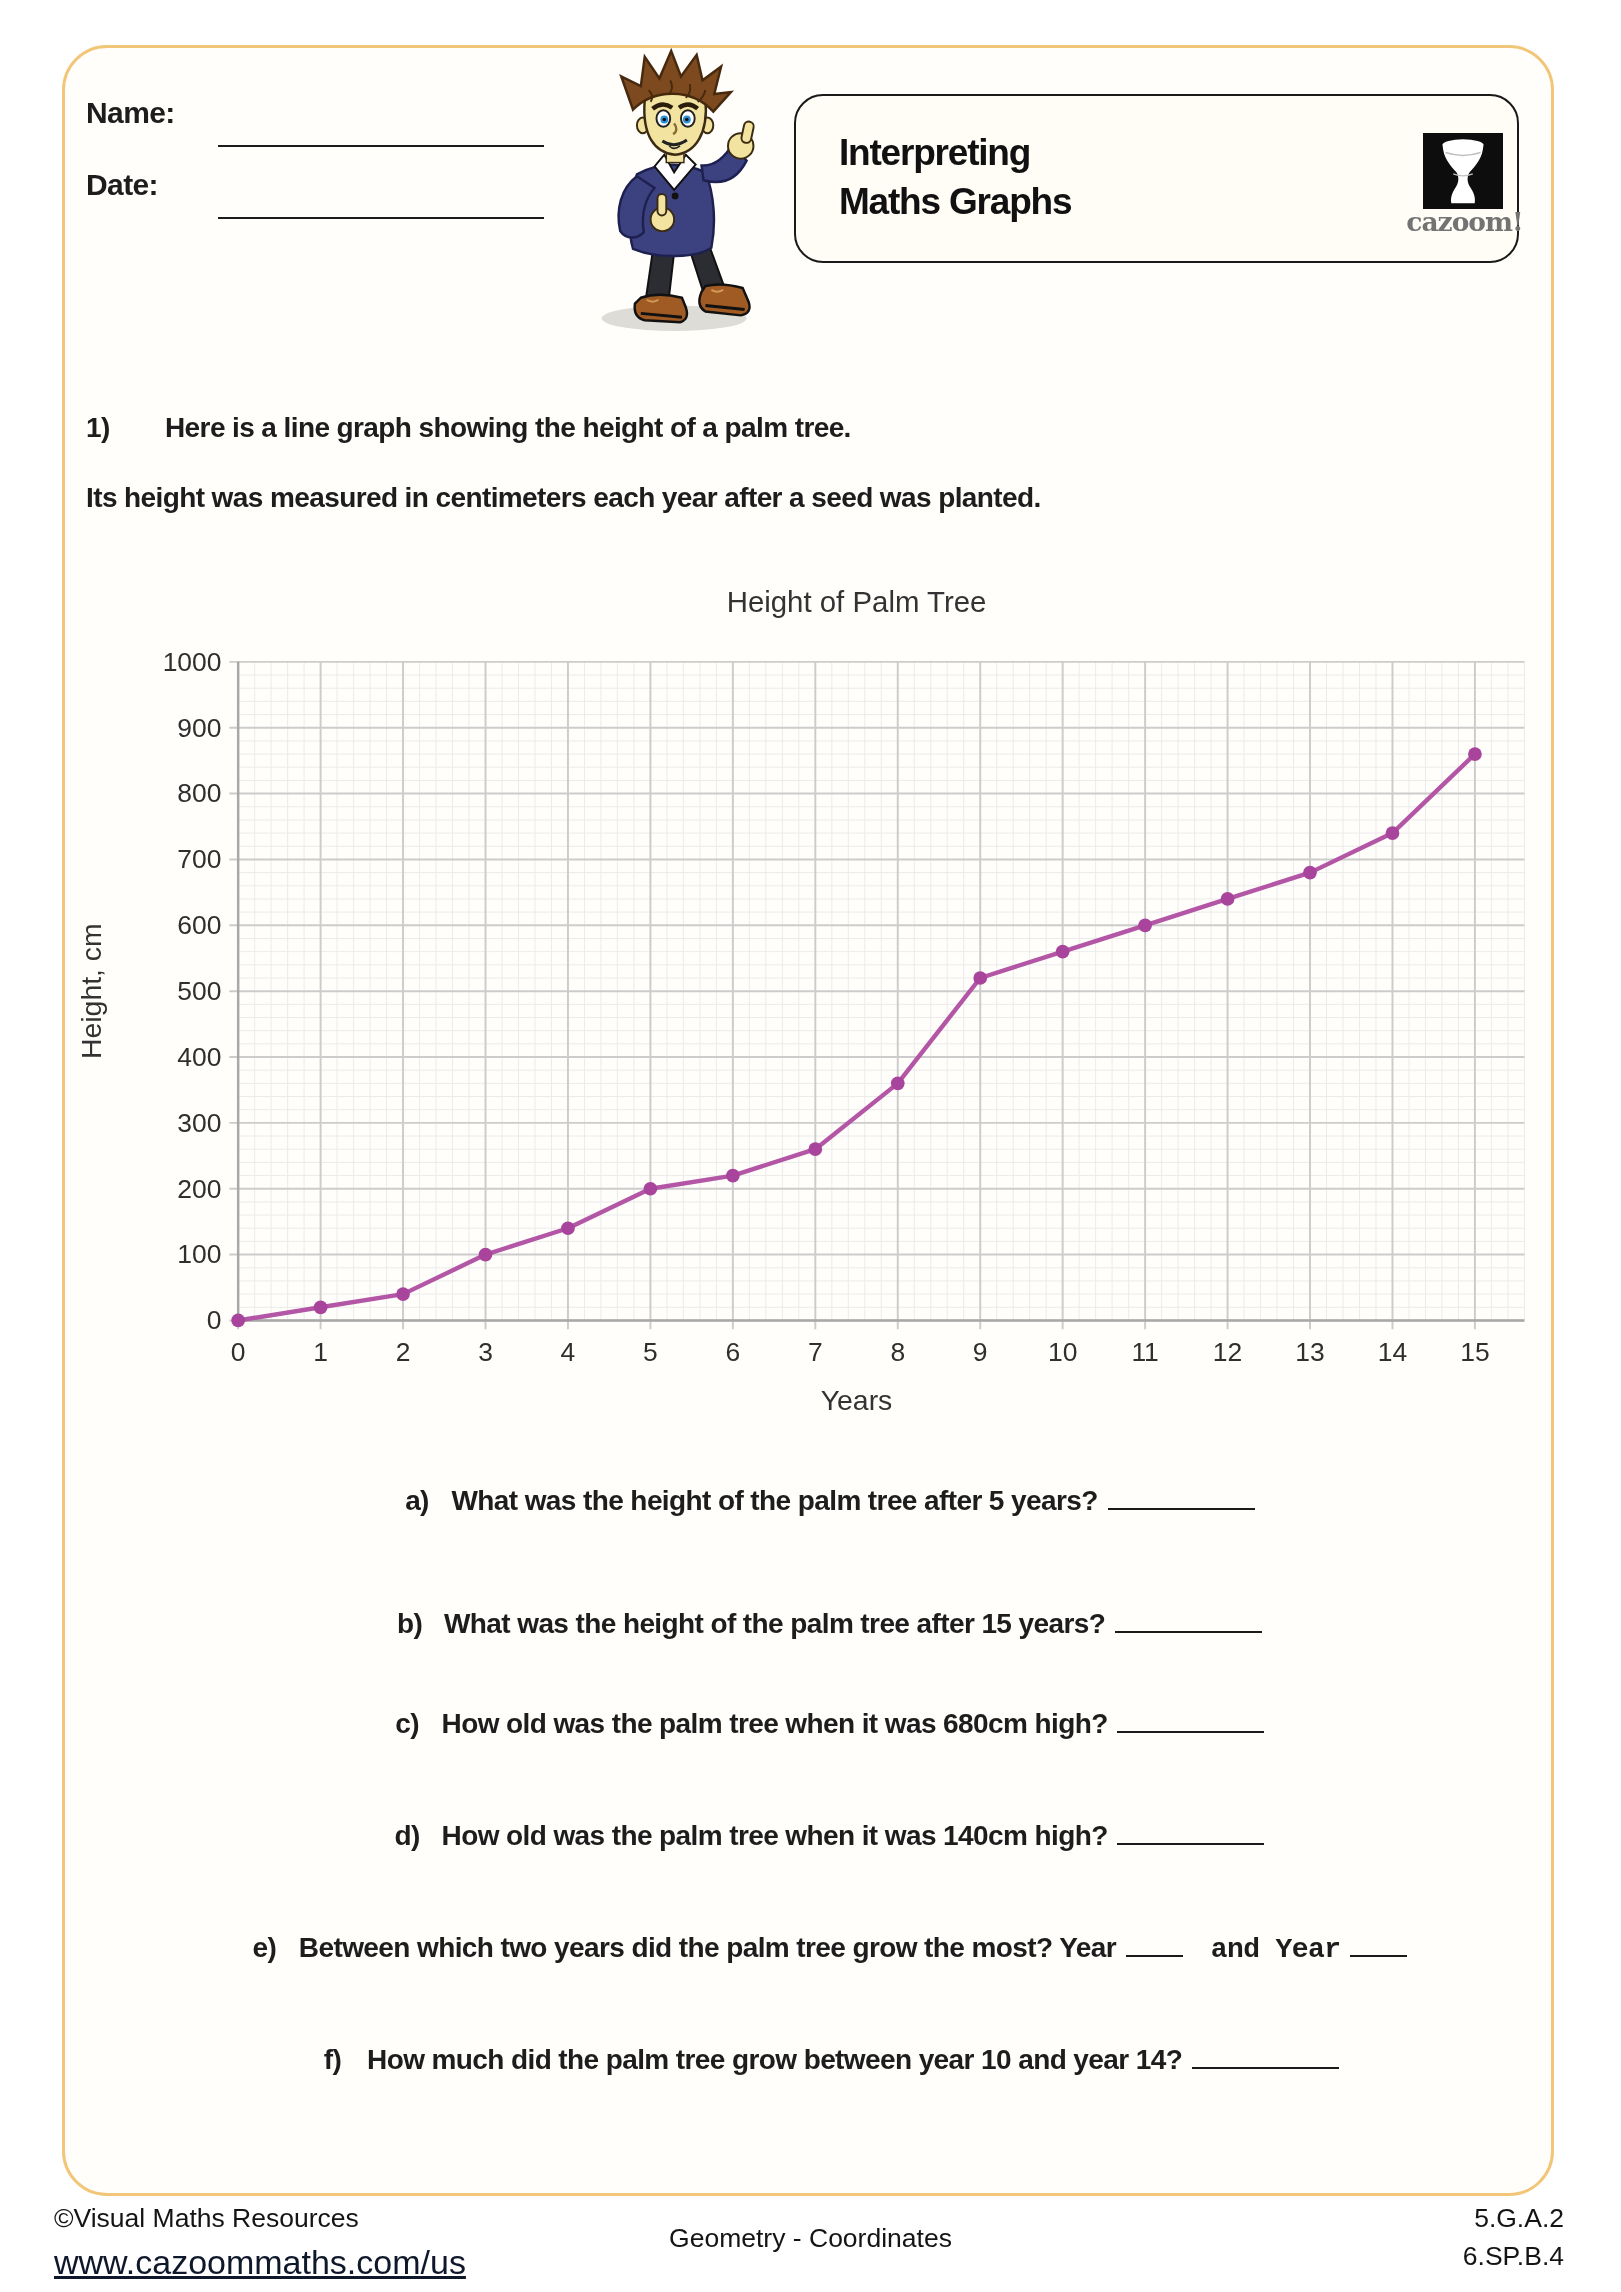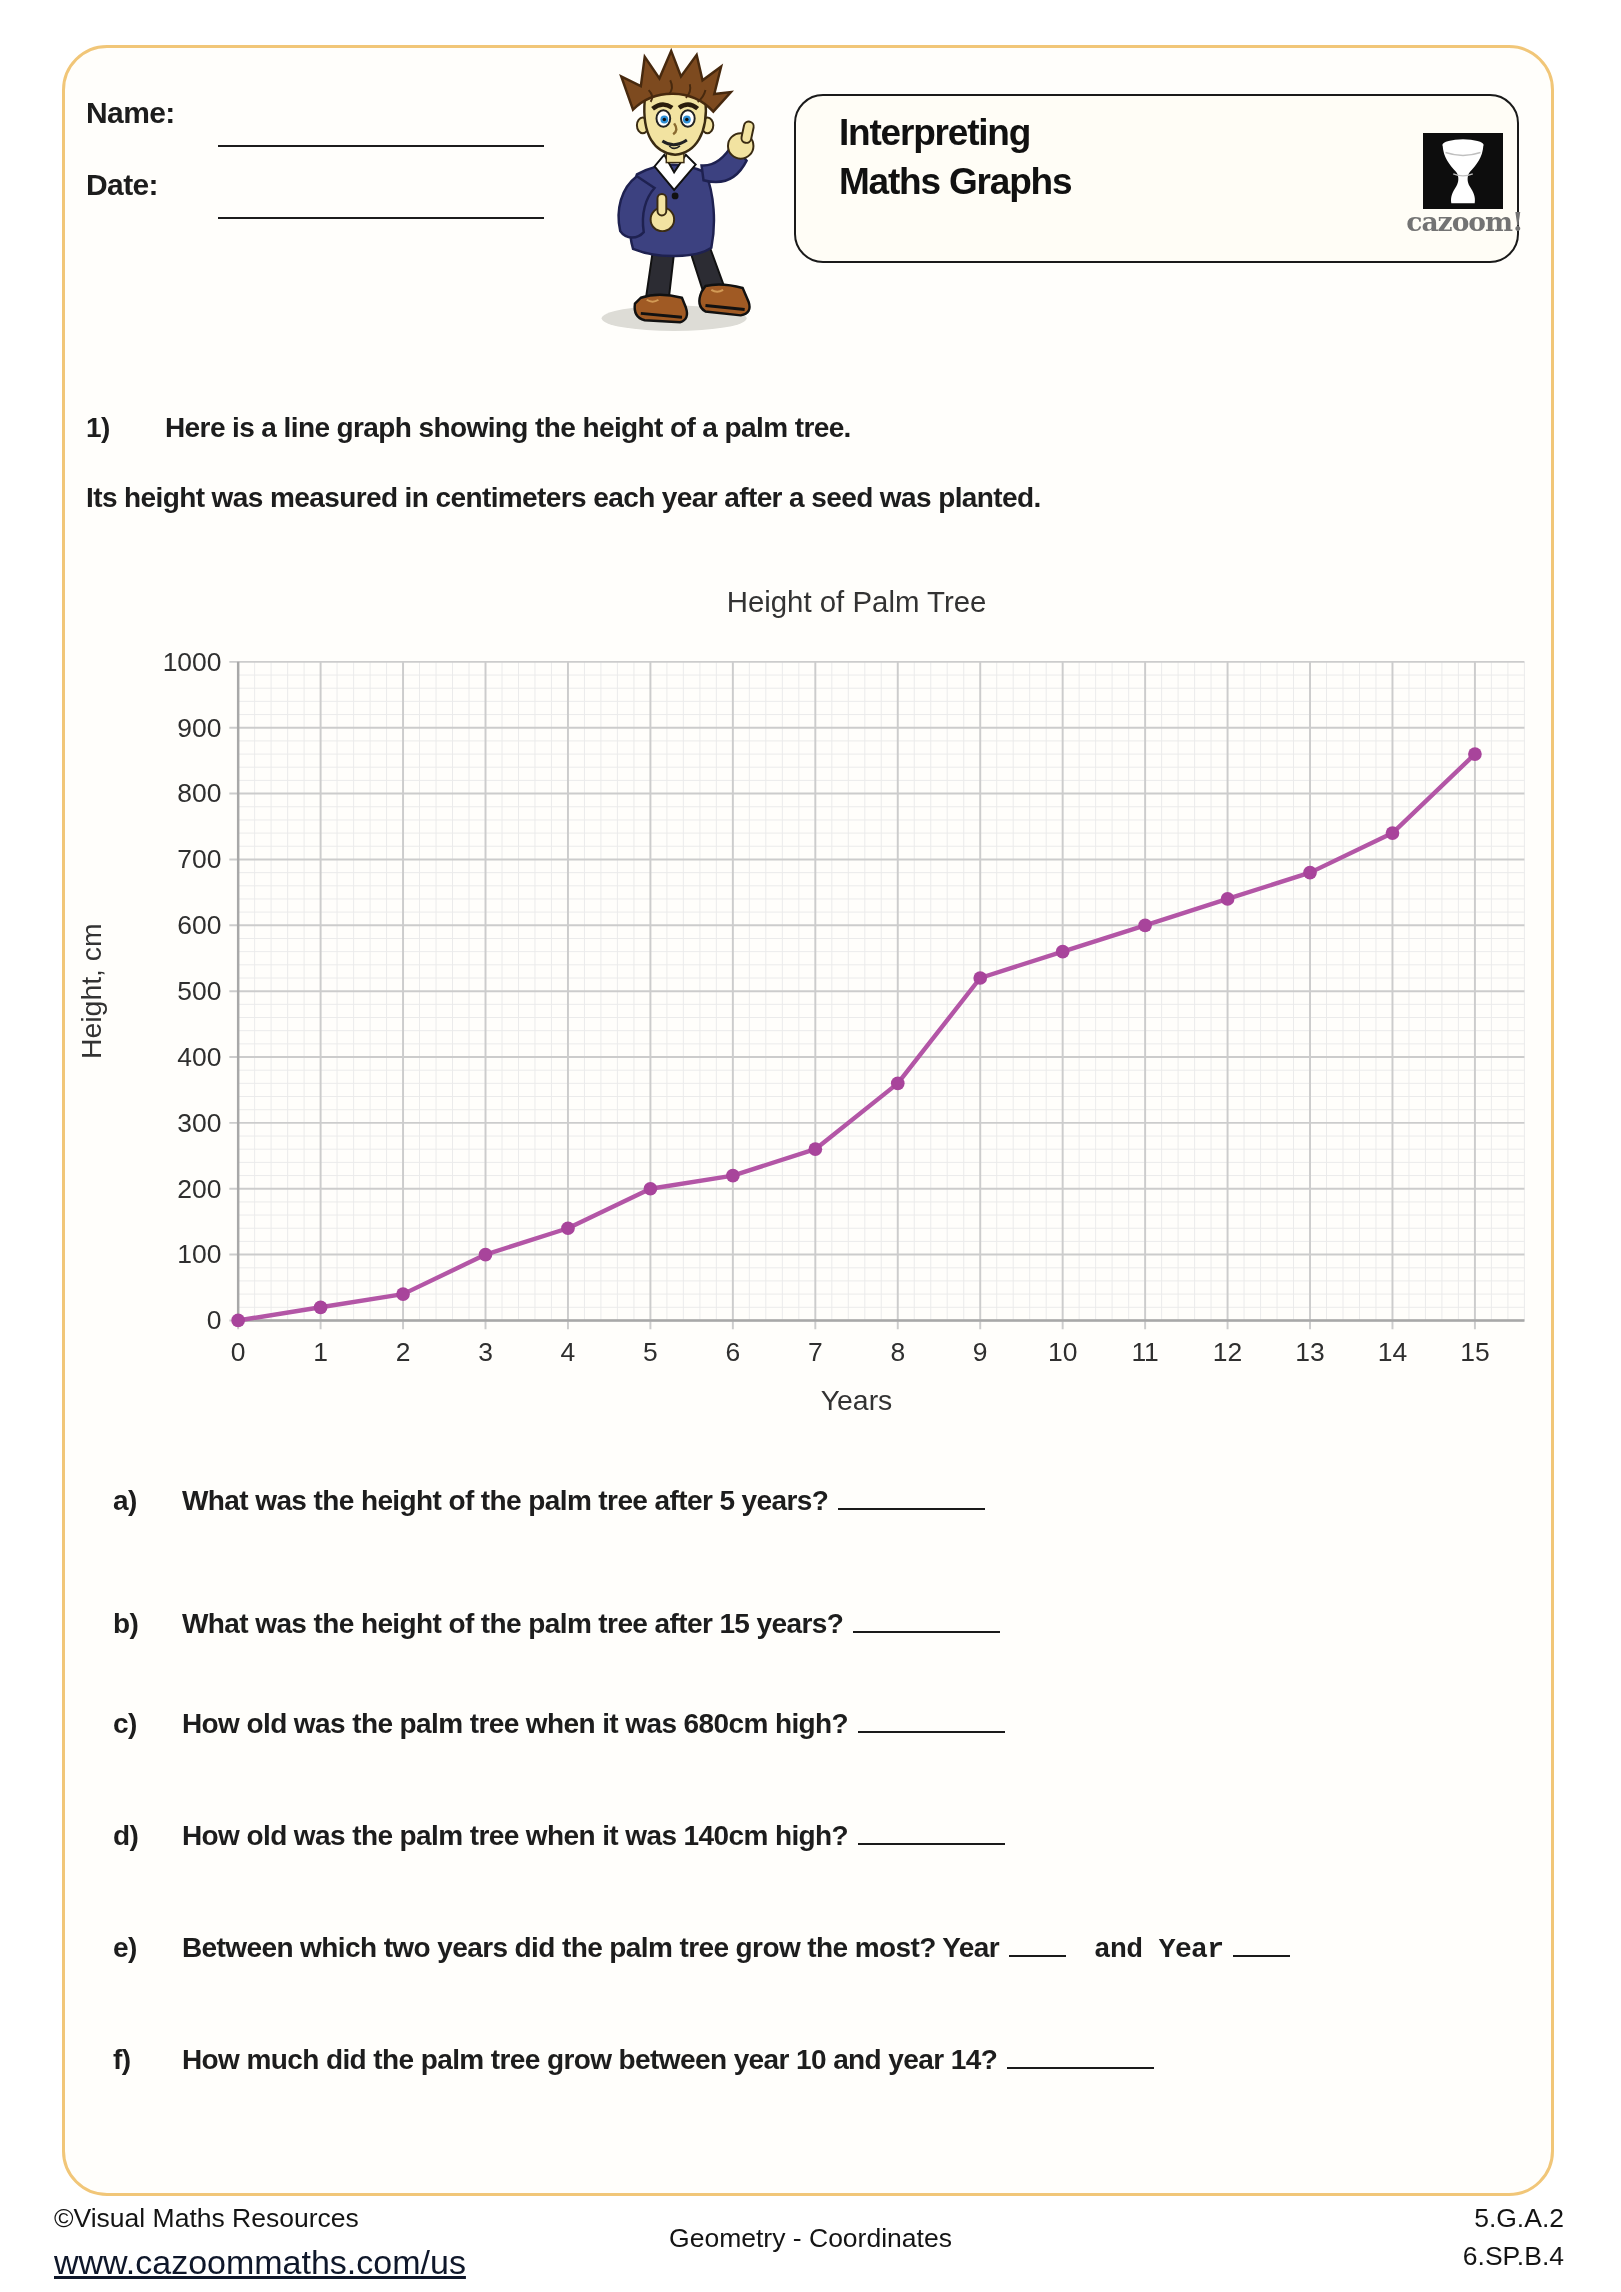--- a/index.html
+++ b/index.html
@@ -1,27 +1,27 @@
 <!DOCTYPE html>
 <html><head>
 <meta charset="utf-8">
 <style>
   html,body{margin:0;padding:0;background:#ffffff;}
   .sheet{position:relative;width:1621px;height:2293px;background:#ffffff;
          font-family:"Liberation Sans",sans-serif;overflow:hidden;}
   .page-box{position:absolute;left:62px;top:45px;width:1486px;height:2145px;
             border:3.4px solid #f1c678;border-radius:45px;background:#fffefb;}
   .abs{position:absolute;}
-  .ws-bold{font-weight:bold;letter-spacing:-0.6px;color:#1d1d1d;}
+  .ws-bold{font-weight:bold;letter-spacing:-0.6px;color:#1d1d1d;text-align:center;}
   .fill-line{position:absolute;border-bottom:2.5px solid #1c1c1c;height:0;}
   .hdr-label{font-size:30px;}
   .title-box{position:absolute;left:794px;top:94px;width:725px;height:169px;
              border:2.9px solid #1a1a1a;border-radius:29px;background:#fffdf6;box-sizing:border-box;}
   .title-line{position:absolute;left:43px;font-size:37px;font-weight:bold;
-              letter-spacing:-1.2px;color:#111;}
+              letter-spacing:-1.2px;color:#111;margin-top:20px;}
   .logo-square{position:absolute;left:627px;top:37px;width:80px;height:76px;background:#0d0d0d;}
   .logo-word{position:absolute;left:600px;top:110px;width:137px;text-align:center;
              font-family:"DejaVu Serif",serif;font-weight:bold;font-size:26.5px;
              letter-spacing:-1px;color:#737373;}
   .intro{font-size:28px;}
   .q-row{position:absolute;left:113px;width:1411px;height:41px;font-size:28px;}
   .q-letter{display:inline-block;width:69px;}
   .q-blank{display:inline-block;border-bottom:2.9px solid #1a1a1a;height:25.5px;
            margin-left:9.8px;vertical-align:baseline;}
   .q-mid{margin-left:28px;font-family:Liberation Mono, monospace;}

